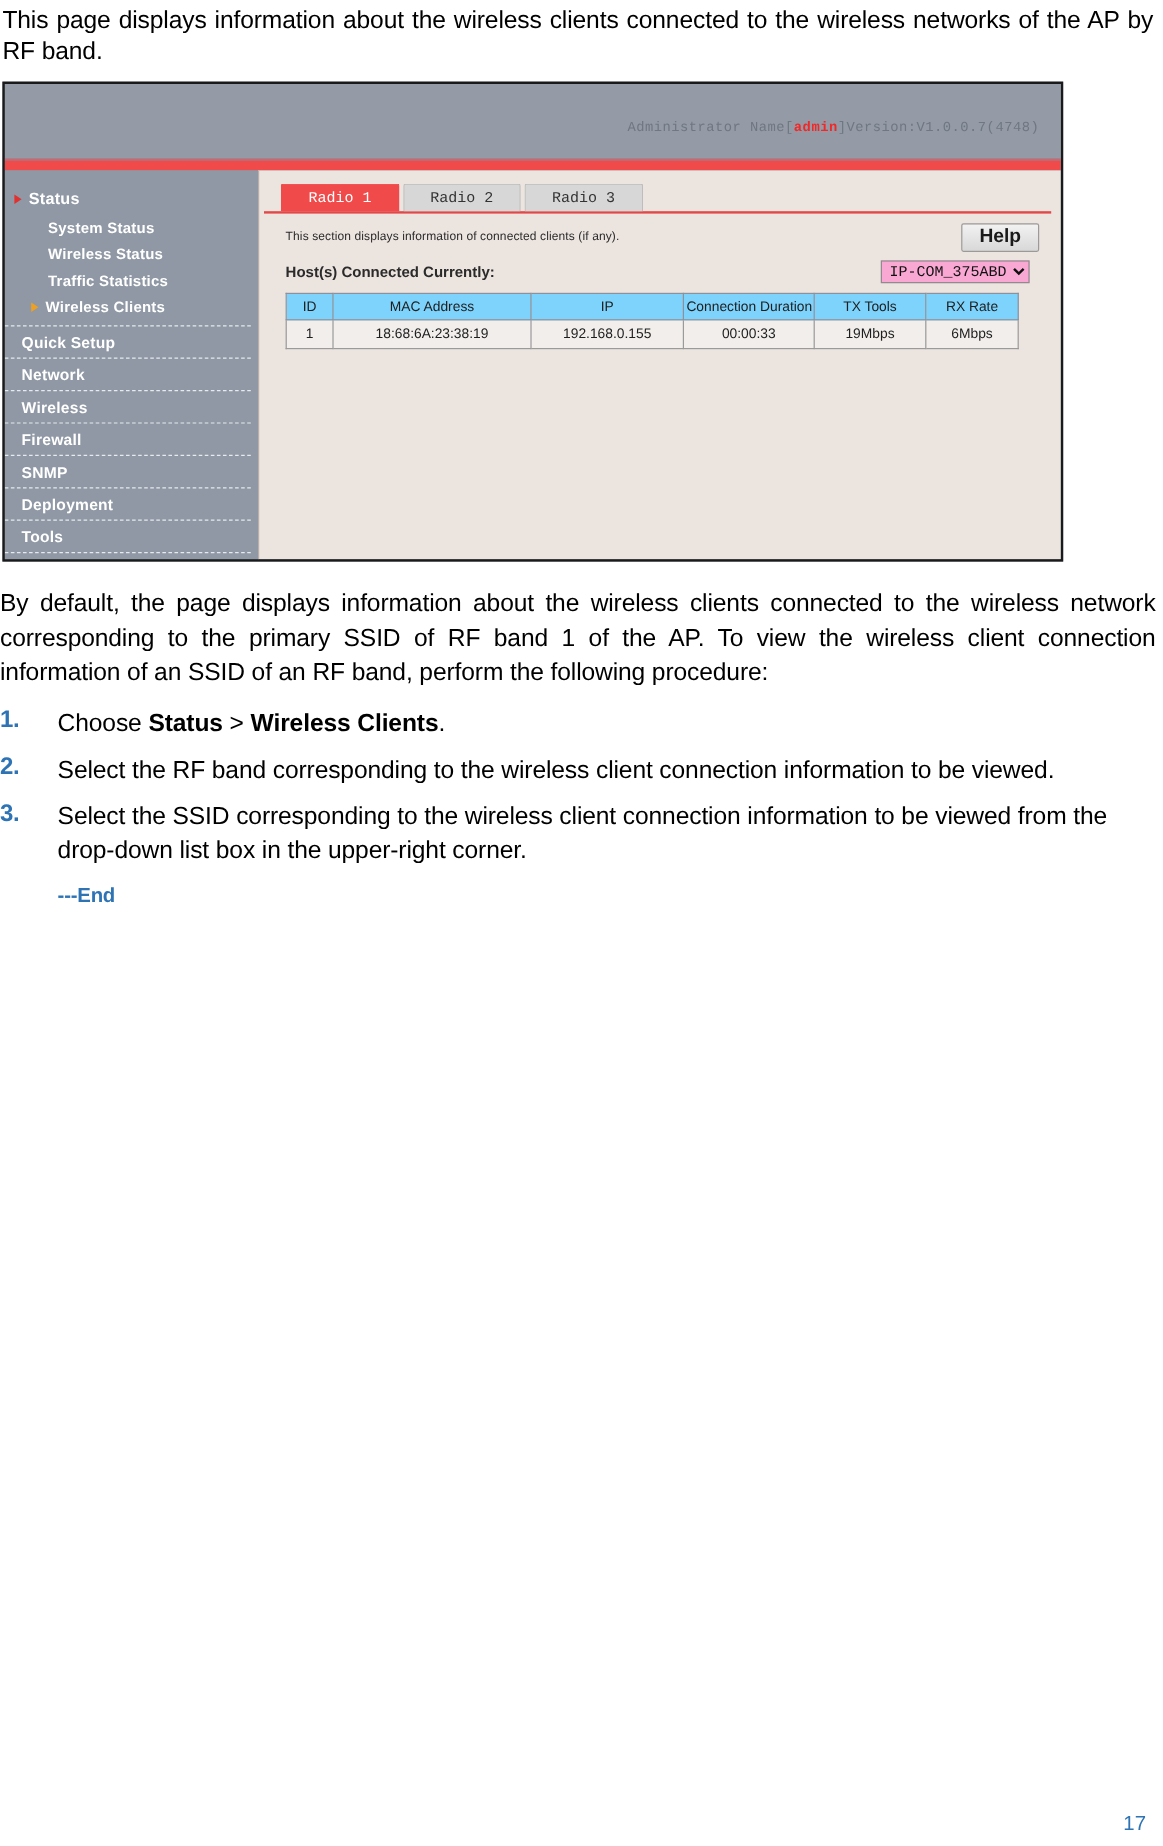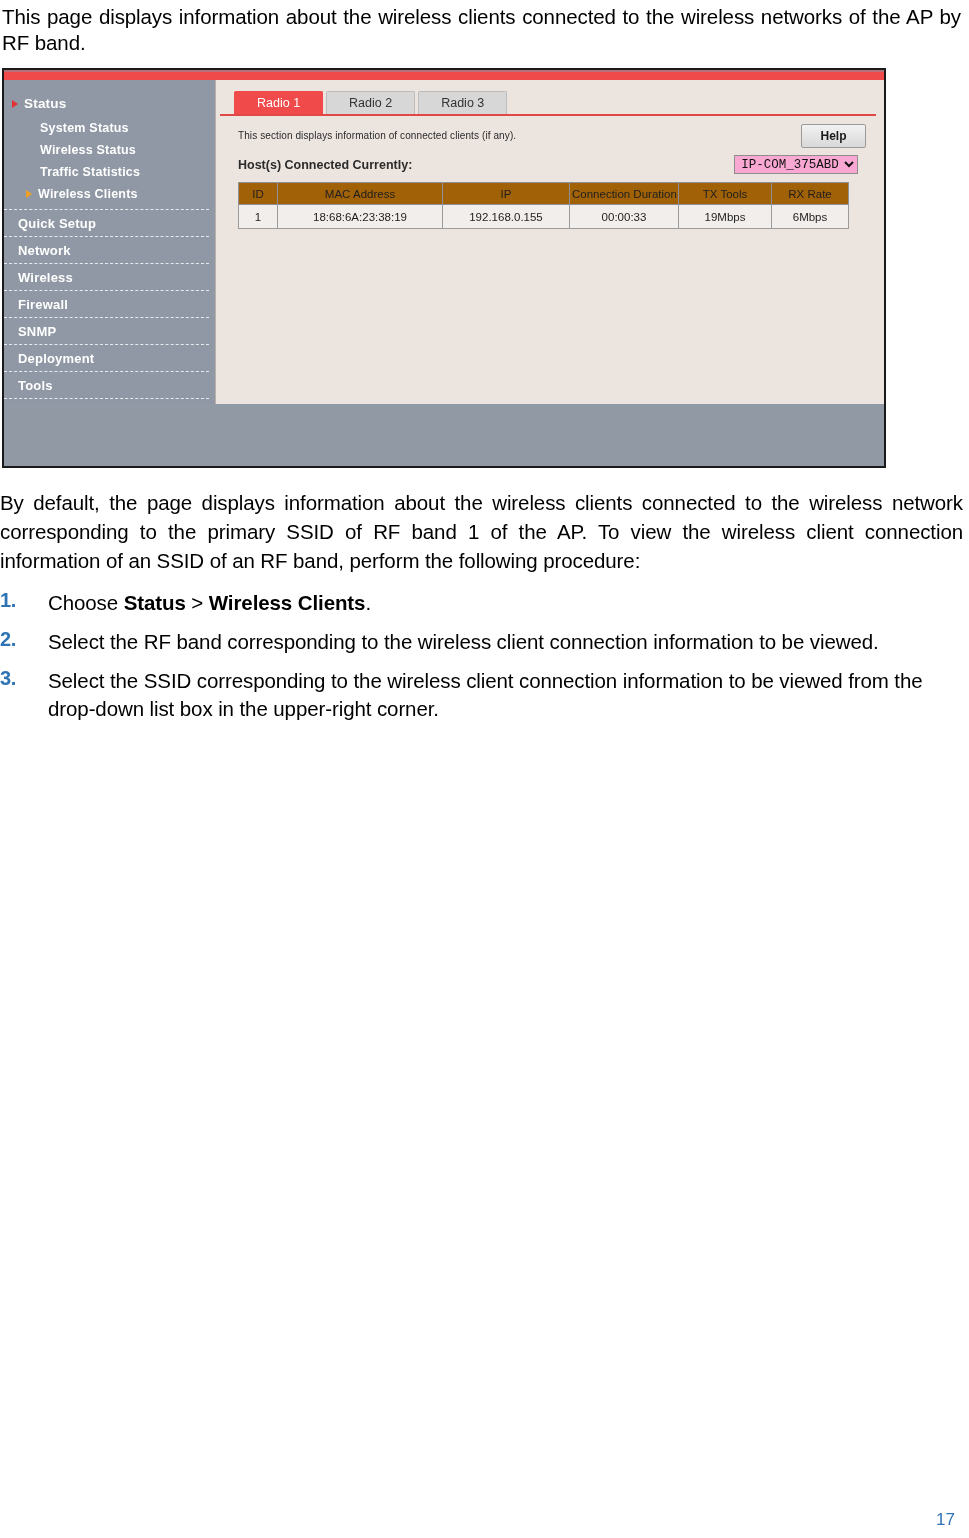--- a/index.html
+++ b/index.html
@@ -140,20 +140,21 @@
     font-size: 12.5px;
     color: #333333;
     background: #d7d7d7;
     border: 1px solid #bdbdbd;
     border-bottom: none;
     margin-right: 3px;
     padding: 0 22px;
     border-radius: 2px 2px 0 0;
     text-align: center;
     white-space: nowrap;
+    font-family: Liberation Mono, monospace;
   }
   .tab.active {
     background: #f04a4a;
     border-color: #f04a4a;
     color: #ffffff;
     font-weight: normal;
   }
   .tabs-rule {
     height: 2px;
     background: #e24848;
@@ -171,21 +172,21 @@
   .help-btn {
     position: absolute;
     right: 18px;
     top: 8px;
     width: 63px;
     height: 22px;
     line-height: 22px;
     text-align: center;
     background: linear-gradient(#f2f2f2, #d8d8d8);
     border: 1px solid #9a9a9a;
-    font-size: 12px;
+    font-size: 16px;
     font-weight: bold;
     color: #1a1a1a;
     border-radius: 2px;
   }
   .host-row {
     display: flex;
     align-items: center;
     justify-content: space-between;
     margin-top: 14px;
     padding-right: 10px;
@@ -210,21 +211,21 @@
 
   
   .client-table {
     margin-top: 8px;
     width: 100%;
     max-width: 560px;
     border-collapse: collapse;
     table-layout: fixed;
   }
   .client-table th {
-    background: #a16207;
+    background: #7dd3fc;
     border: 1px solid #8e9199;
     font-size: 11.5px;
     font-weight: normal;
     color: #1e1e1e;
     height: 21px;
     padding: 0 2px;
     white-space: nowrap;
   }
   .client-table td {
     background: #f2eeec;
@@ -296,20 +297,23 @@
 </style>
 </head>
 <body>
 
 <div class="doc">
 
   <div class="intro">This page displays information about the wireless clients connected to the wireless networks of the AP by RF band.</div>
 
   <div class="shot-wrap">
 
+    <div class="shot-header">
+      <div class="shot-admin"><span>Administrator Name[</span><span class="adminname">admin</span><span>]Version:V1.0.0.7(4748)</span></div>
+    </div>
 
     <div class="shot-redbar"></div>
 
     <div class="shot-body">
 
       <div class="sidebar">
         <div class="nav-top">
           <span class="nav-arrow"></span>
           <span>Status</span>
         </div>
@@ -393,16 +397,17 @@
       <div class="step-text">Select the RF band corresponding to the wireless client connection information to be viewed.</div>
     </div>
 
     <div class="step">
       <div class="step-num">3.</div>
       <div class="step-text">Select the SSID corresponding to the wireless client connection information to be viewed from the drop-down list box in the upper-right corner.</div>
     </div>
 
   </div>
 
+  <div class="endmark">---End</div>
 
 </div>
 
 <div class="page-num">17</div>
 
 </body></html>

